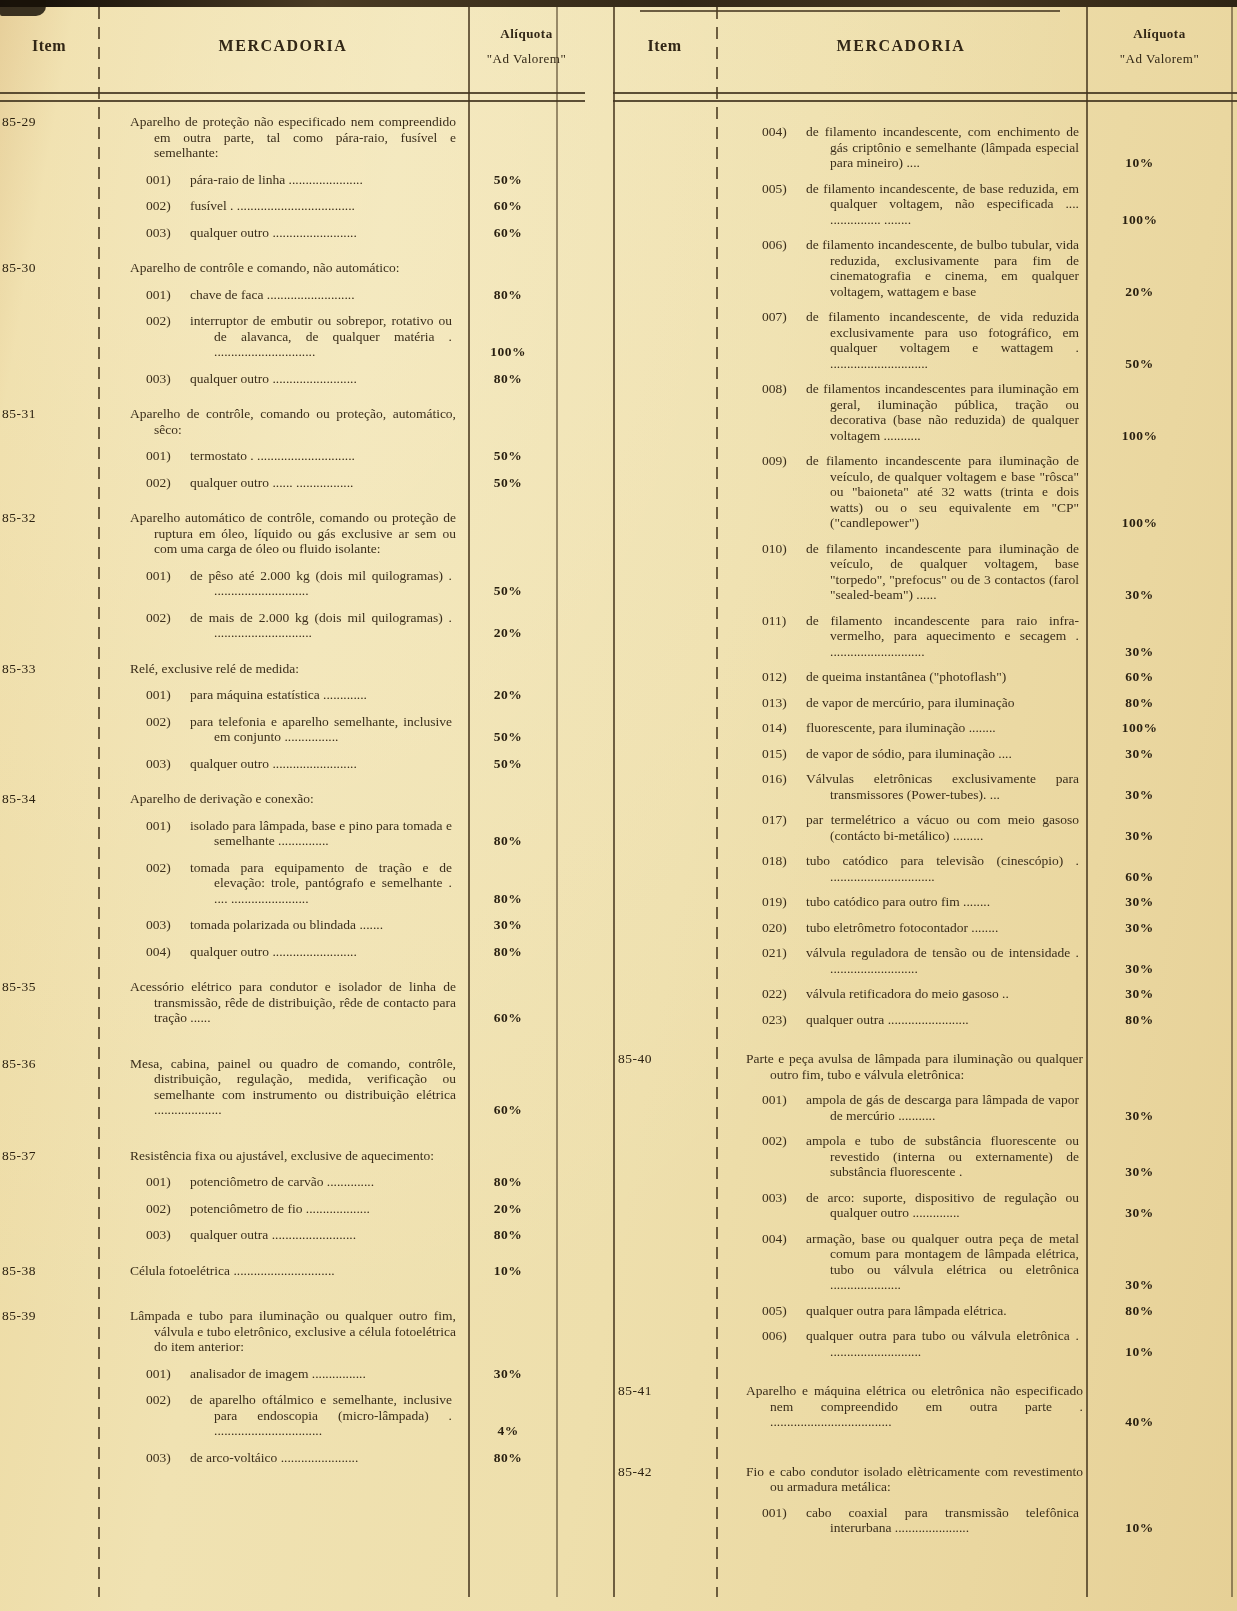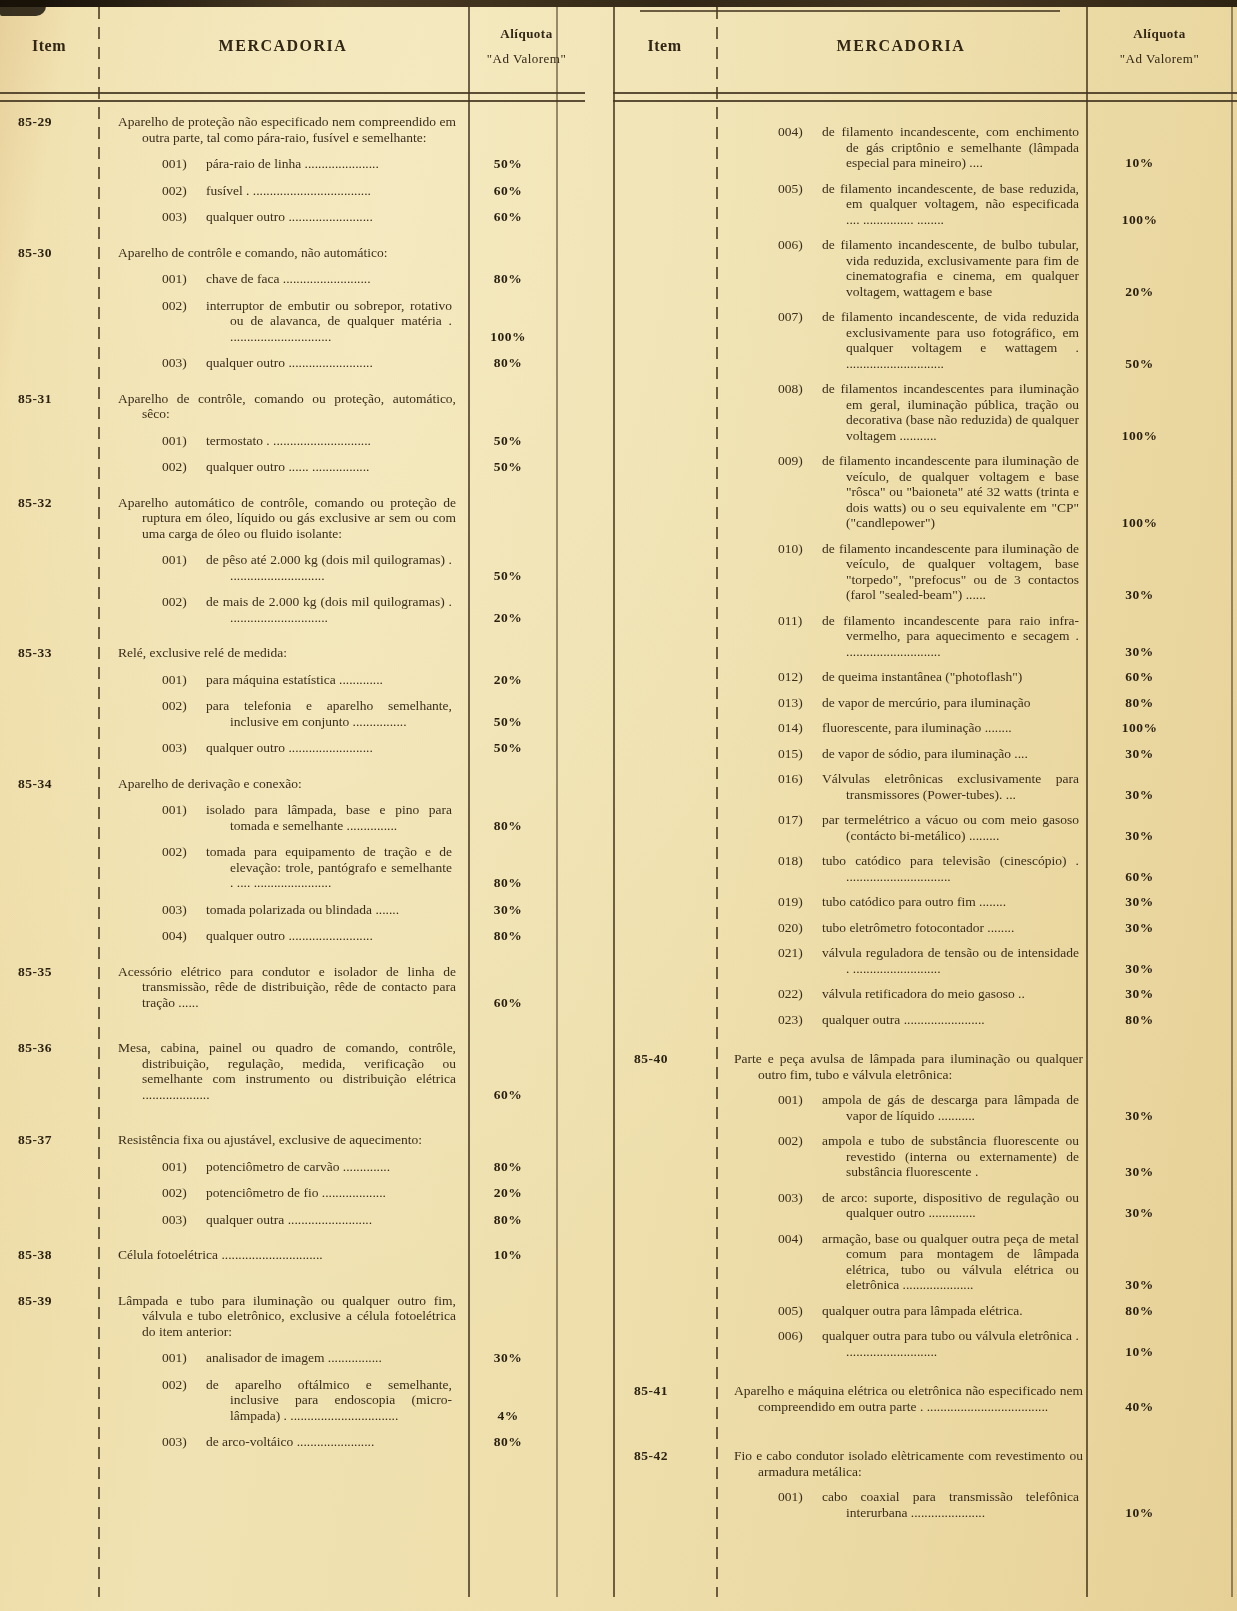--- a/index.html
+++ b/index.html
@@ -32,27 +32,27 @@
   .hcell.aliq{font-size:13px;gap:9px;}
 
   
   .col{position:absolute;top:114px;font-size:13.5px;line-height:15.5px;}
   .col-left{left:0;width:556px;}
   .col-right{left:616px;width:576px;}
 
   .block{display:flex;}
   .col-left .block{margin-bottom:20px;}
   .col-right .block{margin-bottom:24px;}
-  .code{width:100px;flex:none;font-weight:700;padding-left:18px;letter-spacing:.5px;color:#2c2212;}
+  .code{width:100px;flex:none;font-weight:400;padding-left:2px;letter-spacing:.5px;color:#2c2212;}
   .body{flex:1;min-width:0;}
 
   .desc-row{display:flex;}
   .col-left .desc-row{margin-bottom:10px;}
   .col-right .desc-row{margin-bottom:10px;}
-  .desc-text{flex:1;text-align:justify;padding-left:24px;text-indent:-24px;padding-right:4px;}
+  .desc-text{flex:1;text-align:justify;padding-left:24px;text-indent:-24px;padding-right:4px;margin-left:28px;}
 
   .sub{display:flex;margin-left:44px;}
   .col-left .sub{margin-top:11px;}
   .col-right .sub{margin-top:10px;}
   .num{width:44px;flex:none;}
   .subtext{flex:1;min-width:0;text-align:justify;padding-left:24px;text-indent:-24px;padding-right:8px;}
 
   .rate{flex:none;align-self:flex-end;text-align:center;font-weight:700;color:#281f10;letter-spacing:.5px;}
   .col-left .rate{width:96px;}
   .col-right .rate{width:105px;}
@@ -423,21 +423,21 @@
       </div>
       <div class="block">
         <div class="code">85-40</div>
         <div class="body">
           <div class="desc-row">
             <div class="desc-text">Parte e peça avulsa de lâmpada para iluminação ou qualquer outro fim, tubo e válvula eletrônica:</div>
             <div class="rate"></div>
           </div>
           <div class="sub">
             <div class="num">001)</div>
-            <div class="subtext">ampola de gás de descarga para lâmpada de vapor de líquido ...........</div>
+            <div class="subtext">ampola de gás de descarga para lâmpada de vapor de mercúrio ...........</div>
             <div class="rate">30%</div>
           </div>
           <div class="sub">
             <div class="num">002)</div>
             <div class="subtext">ampola e tubo de substância fluorescente ou revestido (interna ou externamente) de substância fluorescente .</div>
             <div class="rate">30%</div>
           </div>
           <div class="sub">
             <div class="num">003)</div>
             <div class="subtext">de arco: suporte, dispositivo de regulação ou qualquer outro ..............</div>

